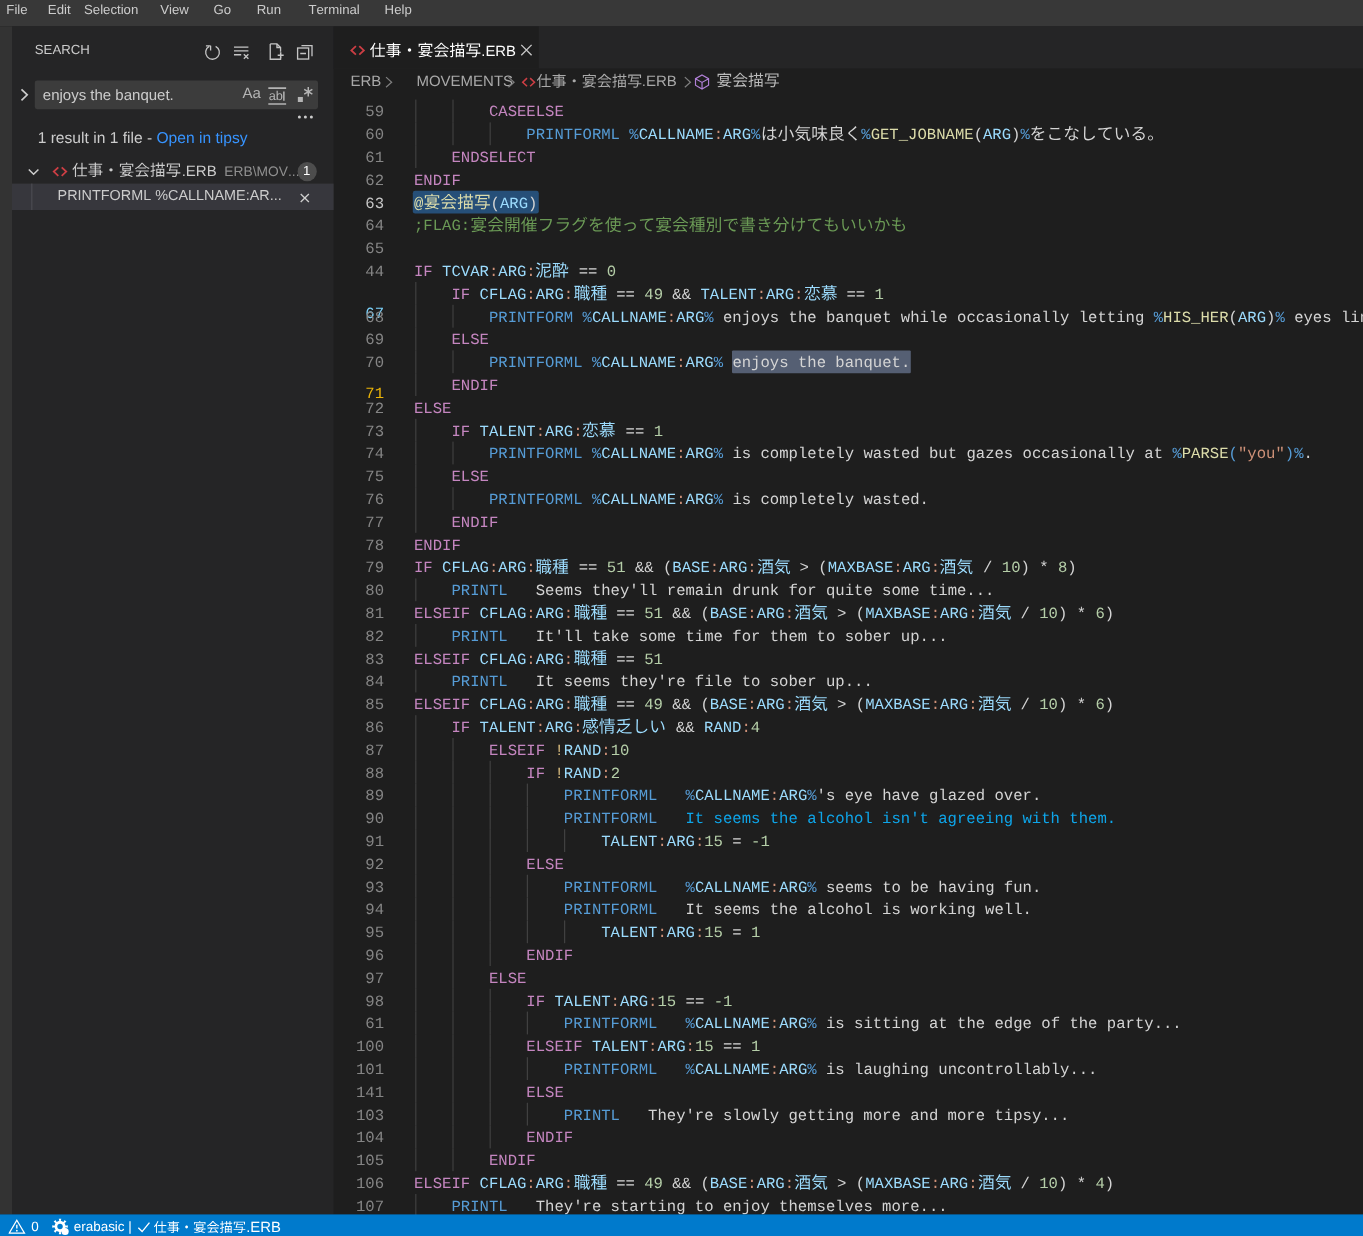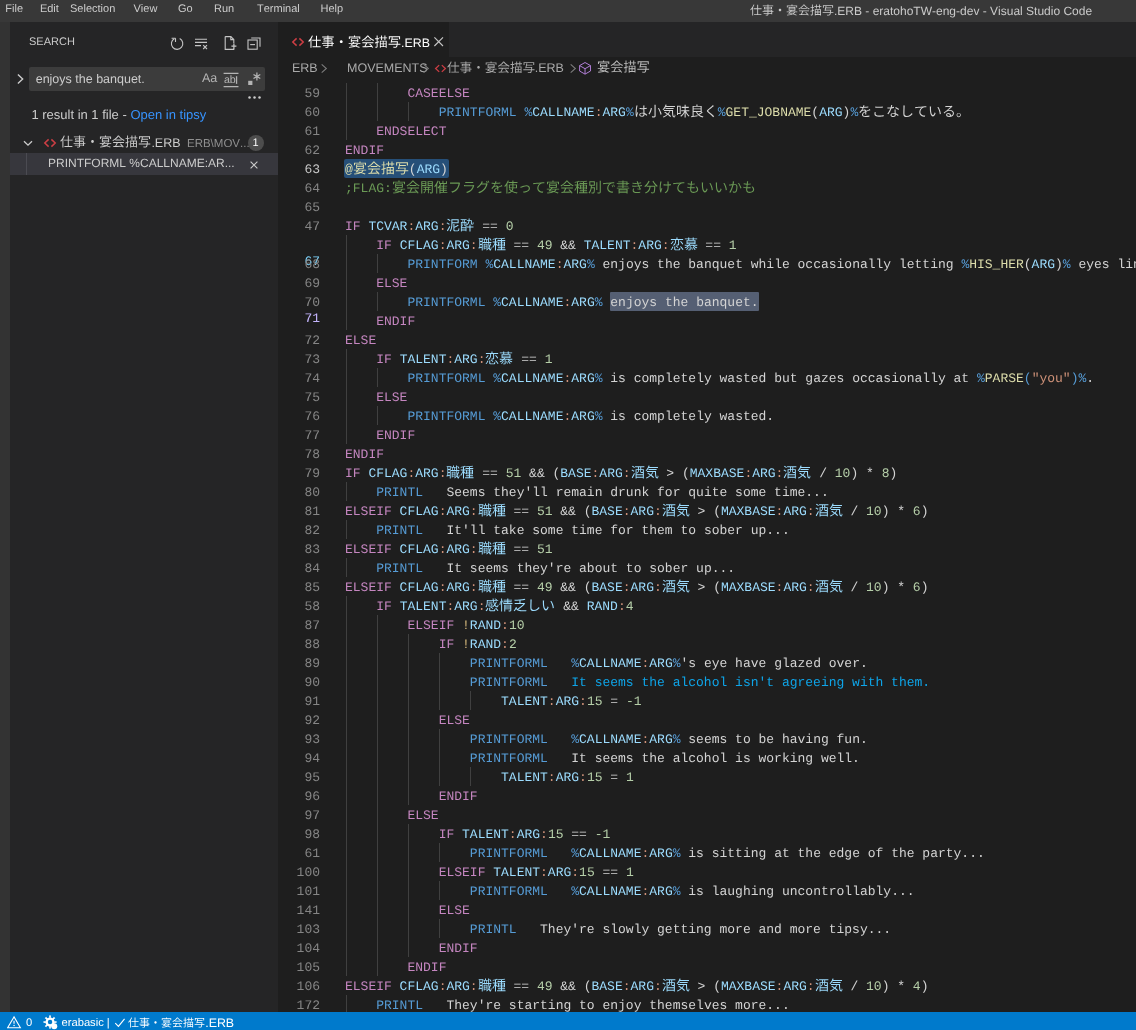--- a/index.html
+++ b/index.html
@@ -65,29 +65,20 @@
 
 <div class="abs" style="left:0;top:0;width:1136px;height:22px;background:#383838;color:#CCCCCC;font-size:11px">
     <span style="position:absolute;left:5.3px;top:-1.8px;line-height:22px">File</span>
     <span style="position:absolute;left:39.9px;top:-1.8px;line-height:22px">Edit</span>
     <span style="position:absolute;left:70px;top:-1.8px;line-height:22px">Selection</span>
     <span style="position:absolute;left:133.5px;top:-1.8px;line-height:22px">View</span>
     <span style="position:absolute;left:178px;top:-1.8px;line-height:22px">Go</span>
     <span style="position:absolute;left:214px;top:-1.8px;line-height:22px">Run</span>
     <span style="position:absolute;left:257px;top:-1.8px;line-height:22px">Terminal</span>
     <span style="position:absolute;left:320.5px;top:-1.8px;line-height:22px">Help</span>
-<span style="position:absolute;left:750px;top:0;line-height:22px;font-size:12px;color:#CACACA"><svg width="84" height="12" viewBox="0 0 7000 1000" fill="currentColor" style="vertical-align:-1.44px">
-        <use href="#j0" x="0"></use>
-        <use href="#j1" x="1000"></use>
-        <use href="#j2" x="2000"></use>
-        <use href="#j3" x="3000"></use>
-        <use href="#j4" x="4000"></use>
-        <use href="#j5" x="5000"></use>
-        <use href="#j6" x="6000"></use>
-      </svg>.ERB - eratohoTW-eng-dev - Visual Studio Code</span>
 </div>
 
 <div class="abs" style="left:0;top:22px;width:9.5px;height:990px;background:#333333"></div>
 
 <div class="abs" style="left:9.5px;top:22px;width:268.5px;height:990px;background:#252526"></div>
 <div class="abs" style="left:29px;top:36px;width:120px;height:12px;color:#CCCCCC;font-size:11px;line-height:12px">SEARCH</div>
 <svg style="position:absolute;left:168.5px;top:35px" width="16" height="16" viewBox="0 0 16 16" fill="none">
     <path d="M5.3 3.7A5.7 5.7 0 1 0 10.7 3.6" style="stroke:#C5C5C5;stroke-width:1.1;fill:none"></path>
     <path d="M2.6 3.2H6.5M6.5 3.2V7.1" style="stroke:#C5C5C5;stroke-width:1.1;fill:none"></path>
   </svg>
@@ -261,21 +252,21 @@
         <use href="#j33" x="18000"></use>
         <use href="#j34" x="19000"></use>
         <use href="#j17" x="20000"></use>
         <use href="#j35" x="21000"></use>
         <use href="#j18" x="22000"></use>
         <use href="#j18" x="23000"></use>
         <use href="#j36" x="24000"></use>
         <use href="#j35" x="25000"></use>
       </svg></span></div>
 <div class="lnum" style="top:198.40px;color:#858585">65</div>
-<div class="lnum" style="top:217.40px;color:#858585">47</div>
+<div class="lnum" style="top:217.40px;color:#858585">44</div>
 <div class="cl" style="top:217.40px"><span style="color:#C586C0">IF </span><span style="color:#9CDCFE">TCVAR</span><span style="color:#CE9178">:</span><span style="color:#9CDCFE">ARG</span><span style="color:#CE9178">:</span><span style="color:#9CDCFE"><svg width="28" height="14" viewBox="0 0 2000 1000" fill="currentColor" style="vertical-align:-1.68px">
         <use href="#j38" x="0"></use>
         <use href="#j39" x="1000"></use>
       </svg></span><span style="color:#D4D4D4"> == </span><span style="color:#B5CEA8">0</span></div>
 <div class="lnum" style="top:252px;color:#7dd3fc">67</div>
 <div class="ig" style="left:345.5px;top:234.60px"></div>
 <div class="cl" style="top:236.40px"><span>&nbsp;&nbsp;&nbsp;&nbsp;</span><span style="color:#C586C0">IF </span><span style="color:#9CDCFE">CFLAG</span><span style="color:#CE9178">:</span><span style="color:#9CDCFE">ARG</span><span style="color:#CE9178">:</span><span style="color:#9CDCFE"><svg width="28" height="14" viewBox="0 0 2000 1000" fill="currentColor" style="vertical-align:-1.68px">
         <use href="#j40" x="0"></use>
         <use href="#j28" x="1000"></use>
       </svg></span><span style="color:#D4D4D4"> == </span><span style="color:#B5CEA8">49</span><span style="color:#D4D4D4"> &amp;&amp; </span><span style="color:#9CDCFE">TALENT</span><span style="color:#CE9178">:</span><span style="color:#9CDCFE">ARG</span><span style="color:#CE9178">:</span><span style="color:#9CDCFE"><svg width="28" height="14" viewBox="0 0 2000 1000" fill="currentColor" style="vertical-align:-1.68px">
@@ -286,21 +277,21 @@
 <div class="ig" style="left:345.5px;top:253.60px"></div>
 <div class="ig" style="left:376.7px;top:253.60px"></div>
 <div class="cl" style="top:255.40px"><span>&nbsp;&nbsp;&nbsp;&nbsp;&nbsp;&nbsp;&nbsp;&nbsp;</span><span style="color:#569CD6">PRINTFORM </span><span style="color:#569CD6">%</span><span style="color:#9CDCFE">CALLNAME</span><span style="color:#CE9178">:</span><span style="color:#9CDCFE">ARG</span><span style="color:#569CD6">%</span><span style="color:#D4D4D4"> enjoys the banquet while occasionally letting </span><span style="color:#569CD6">%</span><span style="color:#DCDCAA">HIS_HER</span><span style="color:#D4D4D4">(</span><span style="color:#9CDCFE">ARG</span><span style="color:#D4D4D4">)</span><span style="color:#569CD6">%</span><span style="color:#D4D4D4"> eyes linger...</span></div>
 <div class="lnum" style="top:274.40px;color:#858585">69</div>
 <div class="ig" style="left:345.5px;top:272.60px"></div>
 <div class="cl" style="top:274.40px"><span>&nbsp;&nbsp;&nbsp;&nbsp;</span><span style="color:#C586C0">ELSE</span></div>
 <div class="lnum" style="top:293.40px;color:#858585">70</div>
 <div class="ig" style="left:345.5px;top:291.60px"></div>
 <div class="ig" style="left:376.7px;top:291.60px"></div>
 <div class="cl" style="top:293.40px"><span>&nbsp;&nbsp;&nbsp;&nbsp;&nbsp;&nbsp;&nbsp;&nbsp;</span><span style="color:#569CD6">PRINTFORML </span><span style="color:#569CD6">%</span><span style="color:#9CDCFE">CALLNAME</span><span style="color:#CE9178">:</span><span style="color:#9CDCFE">ARG</span><span style="color:#569CD6">%</span><span style="color:#D4D4D4"> enjoys the banquet.</span></div>
-<div class="lnum" style="top:309px;color:#c4b5fd">71</div>
+<div class="lnum" style="top:319px;color:#eab308">71</div>
 <div class="ig" style="left:345.5px;top:310.60px"></div>
 <div class="cl" style="top:312.40px"><span>&nbsp;&nbsp;&nbsp;&nbsp;</span><span style="color:#C586C0">ENDIF</span></div>
 <div class="lnum" style="top:331.40px;color:#858585">72</div>
 <div class="cl" style="top:331.40px"><span style="color:#C586C0">ELSE</span></div>
 <div class="lnum" style="top:350.40px;color:#858585">73</div>
 <div class="ig" style="left:345.5px;top:348.60px"></div>
 <div class="cl" style="top:350.40px"><span>&nbsp;&nbsp;&nbsp;&nbsp;</span><span style="color:#C586C0">IF </span><span style="color:#9CDCFE">TALENT</span><span style="color:#CE9178">:</span><span style="color:#9CDCFE">ARG</span><span style="color:#CE9178">:</span><span style="color:#9CDCFE"><svg width="28" height="14" viewBox="0 0 2000 1000" fill="currentColor" style="vertical-align:-1.68px">
         <use href="#j41" x="0"></use>
         <use href="#j42" x="1000"></use>
       </svg></span><span style="color:#D4D4D4"> == </span><span style="color:#B5CEA8">1</span></div>
@@ -348,33 +339,33 @@
 <div class="lnum" style="top:521.40px;color:#858585">82</div>
 <div class="ig" style="left:345.5px;top:519.60px"></div>
 <div class="cl" style="top:521.40px"><span>&nbsp;&nbsp;&nbsp;&nbsp;</span><span style="color:#569CD6">PRINTL</span><span style="color:#D4D4D4">   It'll take some time for them to sober up...</span></div>
 <div class="lnum" style="top:540.40px;color:#858585">83</div>
 <div class="cl" style="top:540.40px"><span style="color:#C586C0">ELSEIF </span><span style="color:#9CDCFE">CFLAG</span><span style="color:#CE9178">:</span><span style="color:#9CDCFE">ARG</span><span style="color:#CE9178">:</span><span style="color:#9CDCFE"><svg width="28" height="14" viewBox="0 0 2000 1000" fill="currentColor" style="vertical-align:-1.68px">
         <use href="#j40" x="0"></use>
         <use href="#j28" x="1000"></use>
       </svg></span><span style="color:#D4D4D4"> == </span><span style="color:#B5CEA8">51</span></div>
 <div class="lnum" style="top:559.40px;color:#858585">84</div>
 <div class="ig" style="left:345.5px;top:557.60px"></div>
-<div class="cl" style="top:559.40px"><span>&nbsp;&nbsp;&nbsp;&nbsp;</span><span style="color:#569CD6">PRINTL</span><span style="color:#D4D4D4">   It seems they're about to sober up...</span></div>
+<div class="cl" style="top:559.40px"><span>&nbsp;&nbsp;&nbsp;&nbsp;</span><span style="color:#569CD6">PRINTL</span><span style="color:#D4D4D4">   It seems they're file to sober up...</span></div>
 <div class="lnum" style="top:578.40px;color:#858585">85</div>
 <div class="cl" style="top:578.40px"><span style="color:#C586C0">ELSEIF </span><span style="color:#9CDCFE">CFLAG</span><span style="color:#CE9178">:</span><span style="color:#9CDCFE">ARG</span><span style="color:#CE9178">:</span><span style="color:#9CDCFE"><svg width="28" height="14" viewBox="0 0 2000 1000" fill="currentColor" style="vertical-align:-1.68px">
         <use href="#j40" x="0"></use>
         <use href="#j28" x="1000"></use>
       </svg></span><span style="color:#D4D4D4"> == </span><span style="color:#B5CEA8">49</span><span style="color:#D4D4D4"> &amp;&amp; (</span><span style="color:#9CDCFE">BASE</span><span style="color:#CE9178">:</span><span style="color:#9CDCFE">ARG</span><span style="color:#CE9178">:</span><span style="color:#9CDCFE"><svg width="28" height="14" viewBox="0 0 2000 1000" fill="currentColor" style="vertical-align:-1.68px">
         <use href="#j43" x="0"></use>
         <use href="#j9" x="1000"></use>
       </svg></span><span style="color:#D4D4D4"> &gt; (</span><span style="color:#9CDCFE">MAXBASE</span><span style="color:#CE9178">:</span><span style="color:#9CDCFE">ARG</span><span style="color:#CE9178">:</span><span style="color:#9CDCFE"><svg width="28" height="14" viewBox="0 0 2000 1000" fill="currentColor" style="vertical-align:-1.68px">
         <use href="#j43" x="0"></use>
         <use href="#j9" x="1000"></use>
       </svg></span><span style="color:#D4D4D4"> / </span><span style="color:#B5CEA8">10</span><span style="color:#D4D4D4">) * </span><span style="color:#B5CEA8">6</span><span style="color:#D4D4D4">)</span></div>
-<div class="lnum" style="top:597.40px;color:#858585">58</div>
+<div class="lnum" style="top:597.40px;color:#858585">86</div>
 <div class="ig" style="left:345.5px;top:595.60px"></div>
 <div class="cl" style="top:597.40px"><span>&nbsp;&nbsp;&nbsp;&nbsp;</span><span style="color:#C586C0">IF </span><span style="color:#9CDCFE">TALENT</span><span style="color:#CE9178">:</span><span style="color:#9CDCFE">ARG</span><span style="color:#CE9178">:</span><span style="color:#9CDCFE"><svg width="70" height="14" viewBox="0 0 5000 1000" fill="currentColor" style="vertical-align:-1.68px">
         <use href="#j44" x="0"></use>
         <use href="#j45" x="1000"></use>
         <use href="#j46" x="2000"></use>
         <use href="#j16" x="3000"></use>
         <use href="#j18" x="4000"></use>
       </svg></span><span style="color:#D4D4D4"> &amp;&amp; </span><span style="color:#9CDCFE">RAND</span><span style="color:#CE9178">:</span><span style="color:#B5CEA8">4</span></div>
 <div class="lnum" style="top:616.40px;color:#858585">87</div>
 <div class="ig" style="left:345.5px;top:614.60px"></div>
@@ -483,21 +474,21 @@
 <div class="cl" style="top:977.40px"><span style="color:#C586C0">ELSEIF </span><span style="color:#9CDCFE">CFLAG</span><span style="color:#CE9178">:</span><span style="color:#9CDCFE">ARG</span><span style="color:#CE9178">:</span><span style="color:#9CDCFE"><svg width="28" height="14" viewBox="0 0 2000 1000" fill="currentColor" style="vertical-align:-1.68px">
         <use href="#j40" x="0"></use>
         <use href="#j28" x="1000"></use>
       </svg></span><span style="color:#D4D4D4"> == </span><span style="color:#B5CEA8">49</span><span style="color:#D4D4D4"> &amp;&amp; (</span><span style="color:#9CDCFE">BASE</span><span style="color:#CE9178">:</span><span style="color:#9CDCFE">ARG</span><span style="color:#CE9178">:</span><span style="color:#9CDCFE"><svg width="28" height="14" viewBox="0 0 2000 1000" fill="currentColor" style="vertical-align:-1.68px">
         <use href="#j43" x="0"></use>
         <use href="#j9" x="1000"></use>
       </svg></span><span style="color:#D4D4D4"> &gt; (</span><span style="color:#9CDCFE">MAXBASE</span><span style="color:#CE9178">:</span><span style="color:#9CDCFE">ARG</span><span style="color:#CE9178">:</span><span style="color:#9CDCFE"><svg width="28" height="14" viewBox="0 0 2000 1000" fill="currentColor" style="vertical-align:-1.68px">
         <use href="#j43" x="0"></use>
         <use href="#j9" x="1000"></use>
       </svg></span><span style="color:#D4D4D4"> / </span><span style="color:#B5CEA8">10</span><span style="color:#D4D4D4">) * </span><span style="color:#B5CEA8">4</span><span style="color:#D4D4D4">)</span></div>
-<div class="lnum" style="top:996.40px;color:#858585">172</div>
+<div class="lnum" style="top:996.40px;color:#858585">107</div>
 <div class="ig" style="left:345.5px;top:994.60px"></div>
 <div class="cl" style="top:996.40px"><span>&nbsp;&nbsp;&nbsp;&nbsp;</span><span style="color:#569CD6">PRINTL</span><span style="color:#D4D4D4">   They're starting to enjoy themselves more...</span></div>
 
 <div class="abs" style="left:0;top:1012px;width:1136px;height:18px;background:#007ACC"></div>
 <svg style="position:absolute;left:7px;top:1015.2px" width="15" height="15" viewBox="0 0 16 16" fill="none">
     <path d="M7.5 2L14.3 13.5H0.7Z" style="stroke:#FFFFFF;stroke-width:1.1;fill:none"></path>
     <path d="M7.5 6V9.4" style="stroke:#FFFFFF;stroke-width:1.2"></path>
     <circle cx="7.5" cy="11.3" r="0.8" fill="#FFFFFF"></circle>
   </svg>
 <svg style="position:absolute;left:43px;top:1015.2px" width="15" height="15" viewBox="0 0 16 16" fill="none">

